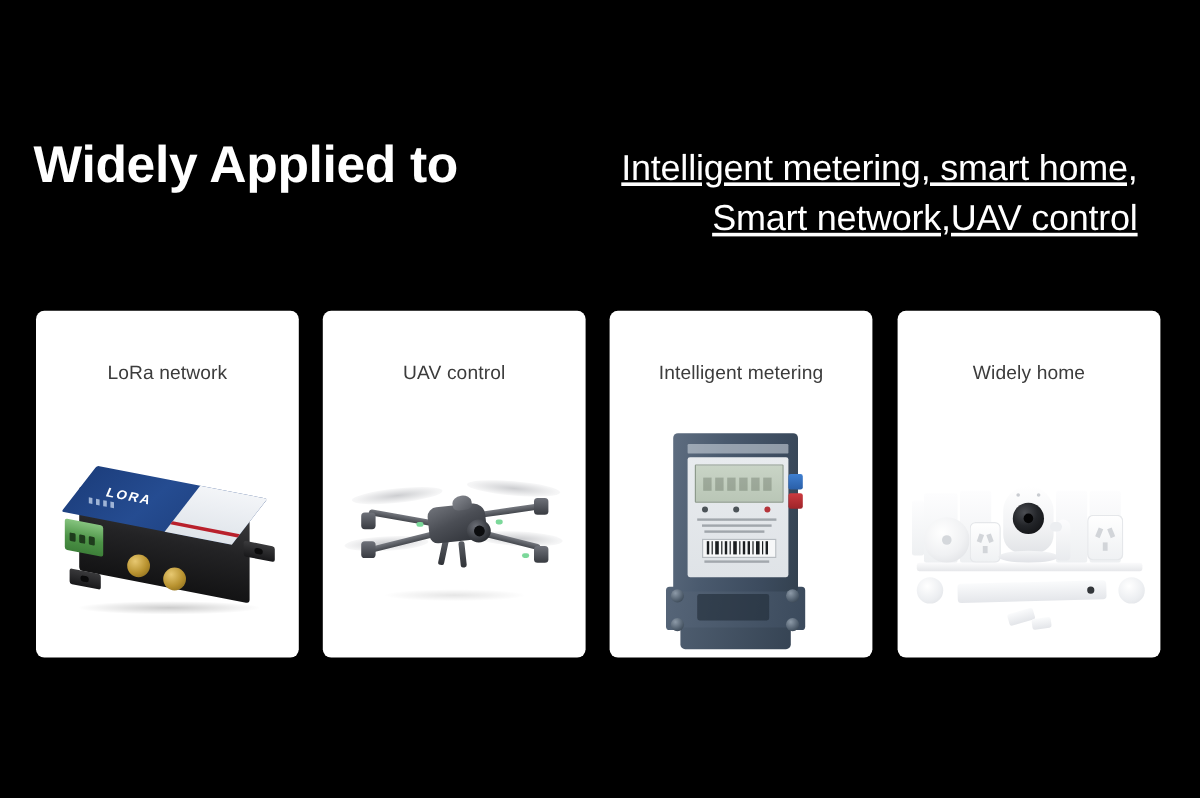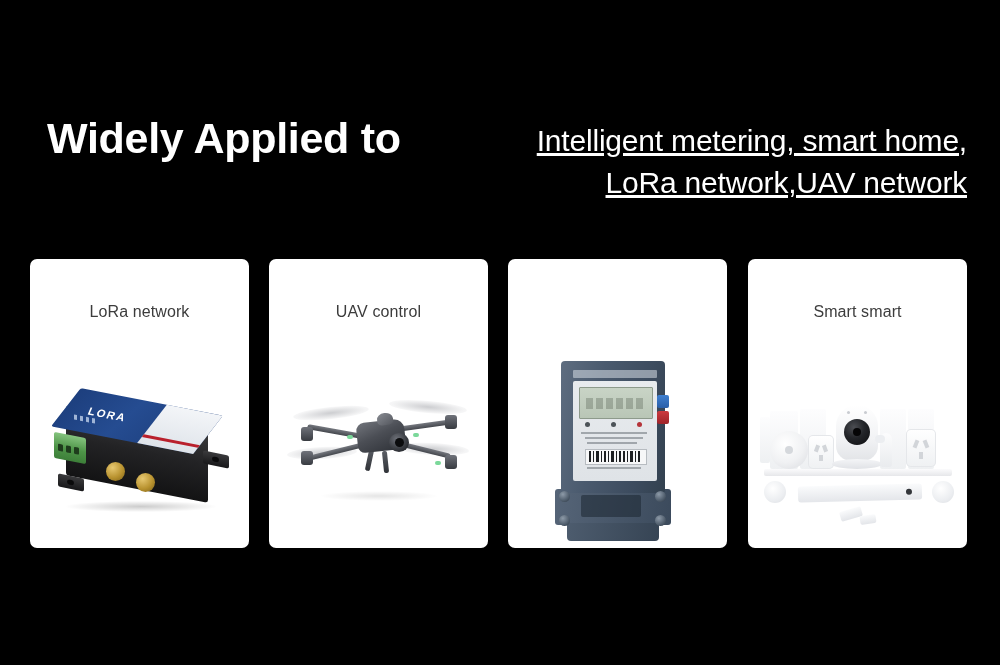--- a/index.html
+++ b/index.html
@@ -16,21 +16,20 @@
     -webkit-font-smoothing: antialiased;
   }
 
   
   .header {
     position: absolute;
     left: 0;
     top: 112px;
     width: 976px;
     height: 110px;
-    margin-left: 19px;
   }
   .headline {
     position: absolute;
     left: 28px;
     top: 0px;
     font-size: 43px;
     font-weight: bold;
     color: #ffffff;
     letter-spacing: -0.3px;
     white-space: nowrap;
@@ -616,21 +615,21 @@
   #chip-1 { left: 84px; top: 128px; width: 22px; height: 10px; transform: rotate(-16deg); }
   #chip-2 { left: 104px; top: 134px; width: 16px; height: 9px; transform: rotate(-8deg); }
 </style>
 </head>
 <body>
 
 <div class="header">
   <div class="headline">Widely Applied to</div>
   <div class="subhead">
     <span>Intelligent metering, smart home,</span>
-    <span>LoRa network,UAV network</span>
+    <span>Smart network,UAV control</span>
   </div>
 </div>
 
 <div class="card" id="card-1">
   <div class="card-label">LoRa network</div>
   <div class="card-art">
     <div class="gw-wrap">
       <div class="gw-shadow"></div>
       <div class="gw-body"></div>
       <div class="gw-top">
@@ -681,20 +680,21 @@
       <div class="dr-gimbal"></div>
       <div class="dr-led" id="led-1"></div>
       <div class="dr-led" id="led-2"></div>
       <div class="dr-led" id="led-3"></div>
       <div class="dr-shadow"></div>
     </div>
   </div>
 </div>
 
 <div class="card" id="card-3">
+  <div class="card-label">Intelligent metering</div>
   <div class="card-art">
     <div class="mt-wrap">
       <div class="mt-base"></div>
       <div class="mt-bottom"></div>
       <div class="mt-shell">
         <div class="mt-topstrip"></div>
         <div class="mt-face">
           <div class="mt-lcd">
             <i style="left:6px"></i>
               <i style="left:16px"></i>
@@ -734,21 +734,21 @@
       </div>
       <div class="mt-screw" id="scr-1"></div>
       <div class="mt-screw" id="scr-2"></div>
       <div class="mt-screw" id="scr-3"></div>
       <div class="mt-screw" id="scr-4"></div>
     </div>
   </div>
 </div>
 
 <div class="card" id="card-4">
-  <div class="card-label">Smart smart</div>
+  <div class="card-label">Widely home</div>
   <div class="card-art">
     <div class="sh-wrap">
       <div class="sh-panel" id="pan-5"></div>
       <div class="sh-panel" id="pan-1"></div>
       <div class="sh-panel" id="pan-2"></div>
       <div class="sh-panel" id="pan-3"></div>
       <div class="sh-panel" id="pan-4"></div>
       <div class="sh-dome"></div>
       <div class="sh-plug" id="plug-1">
         <s style="left:7px;top:10px;width:4px;height:7px;transform:rotate(20deg)"></s>

